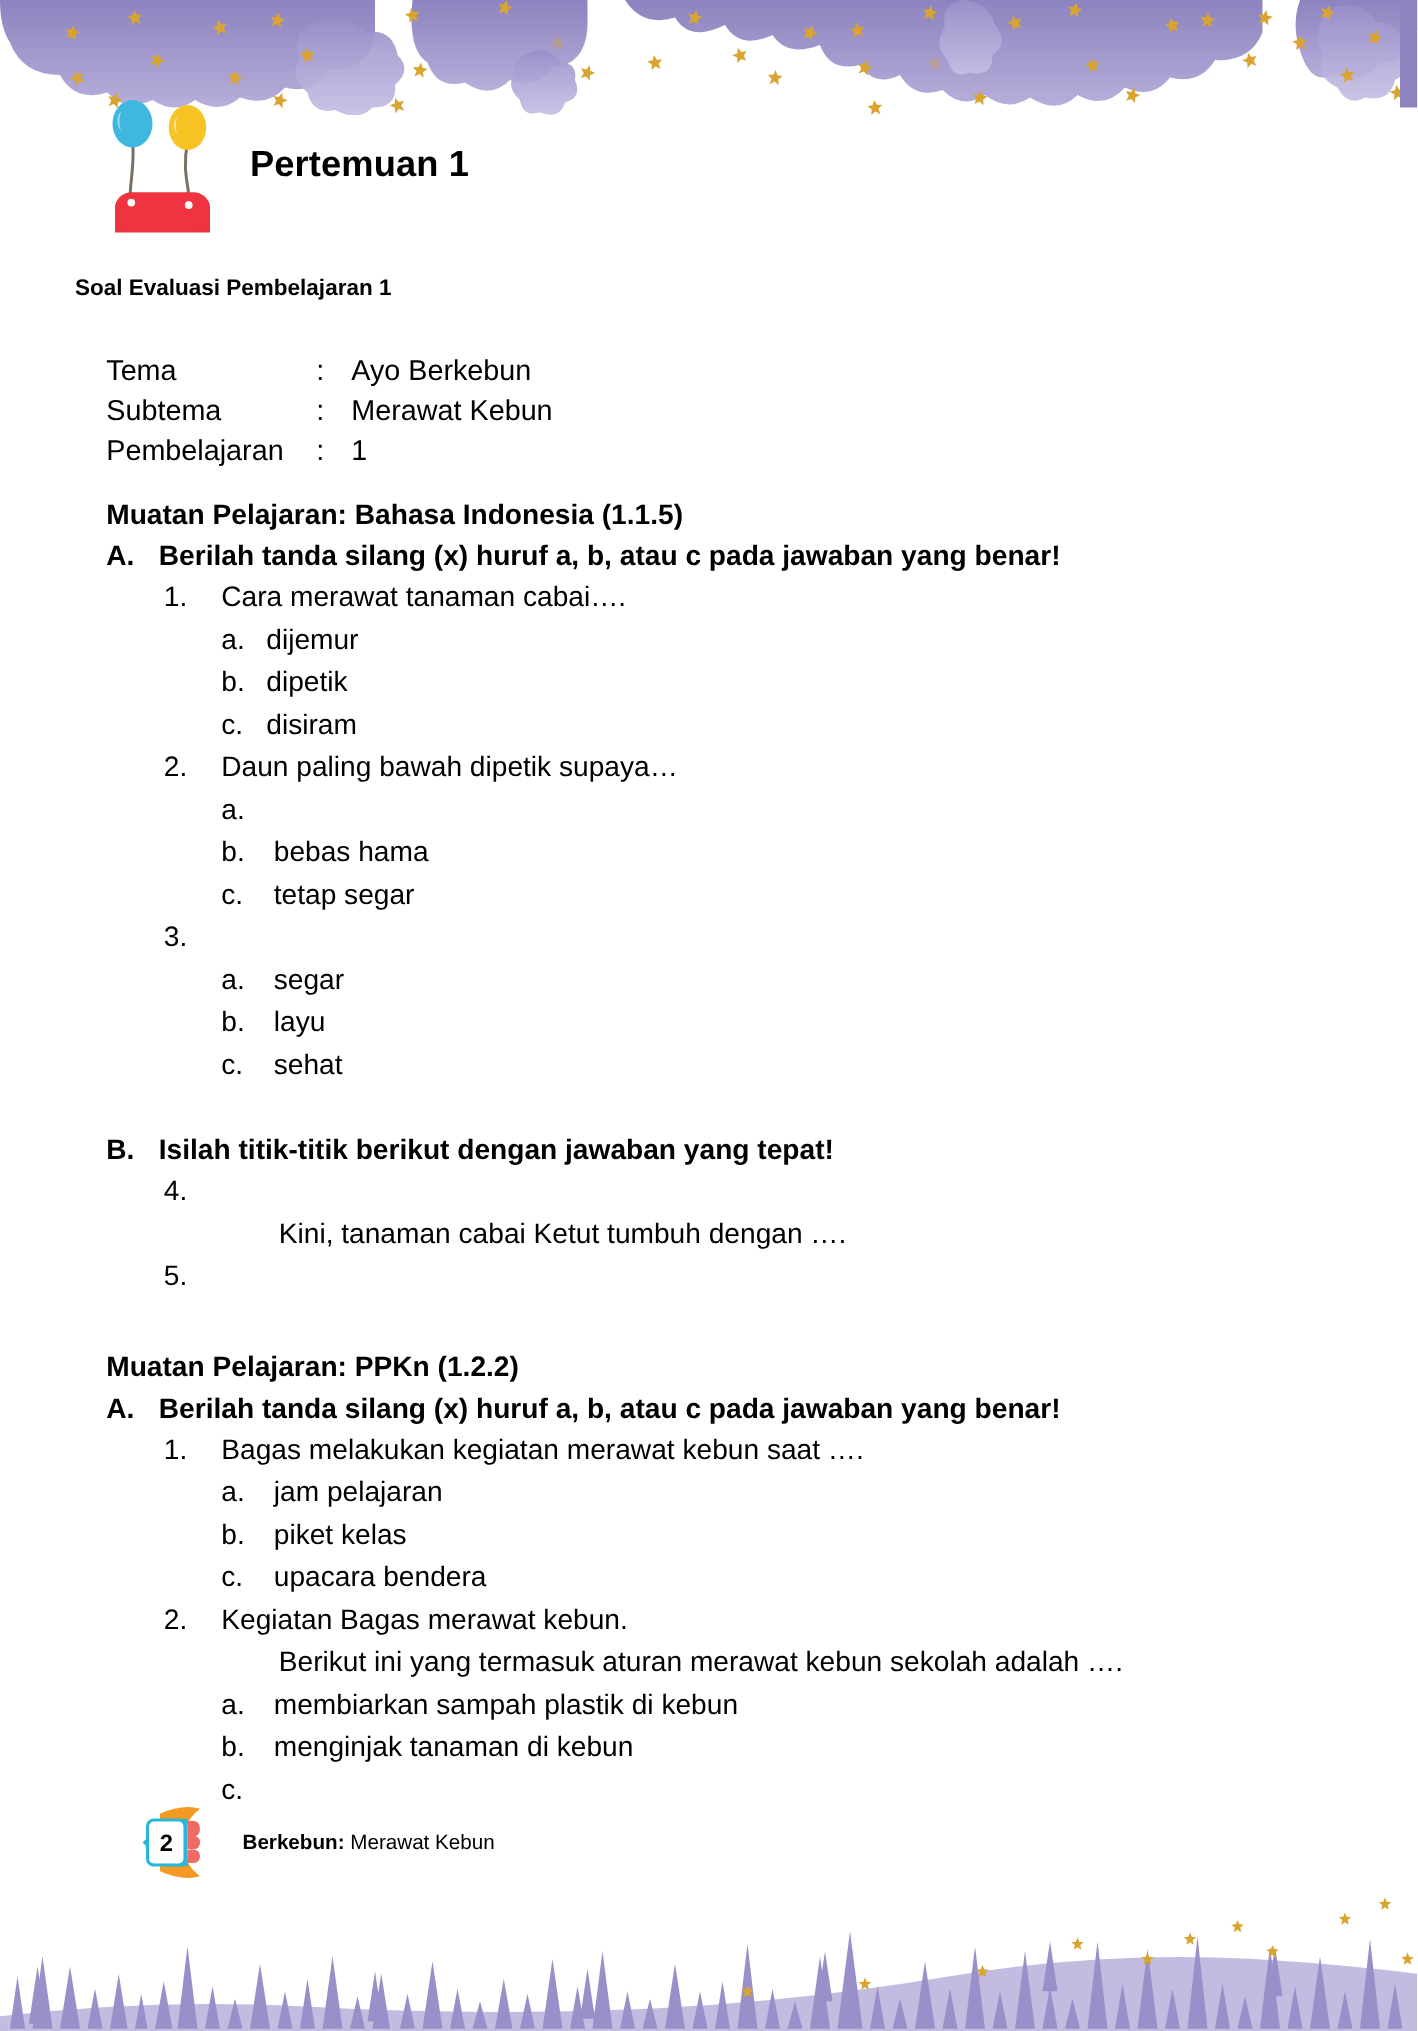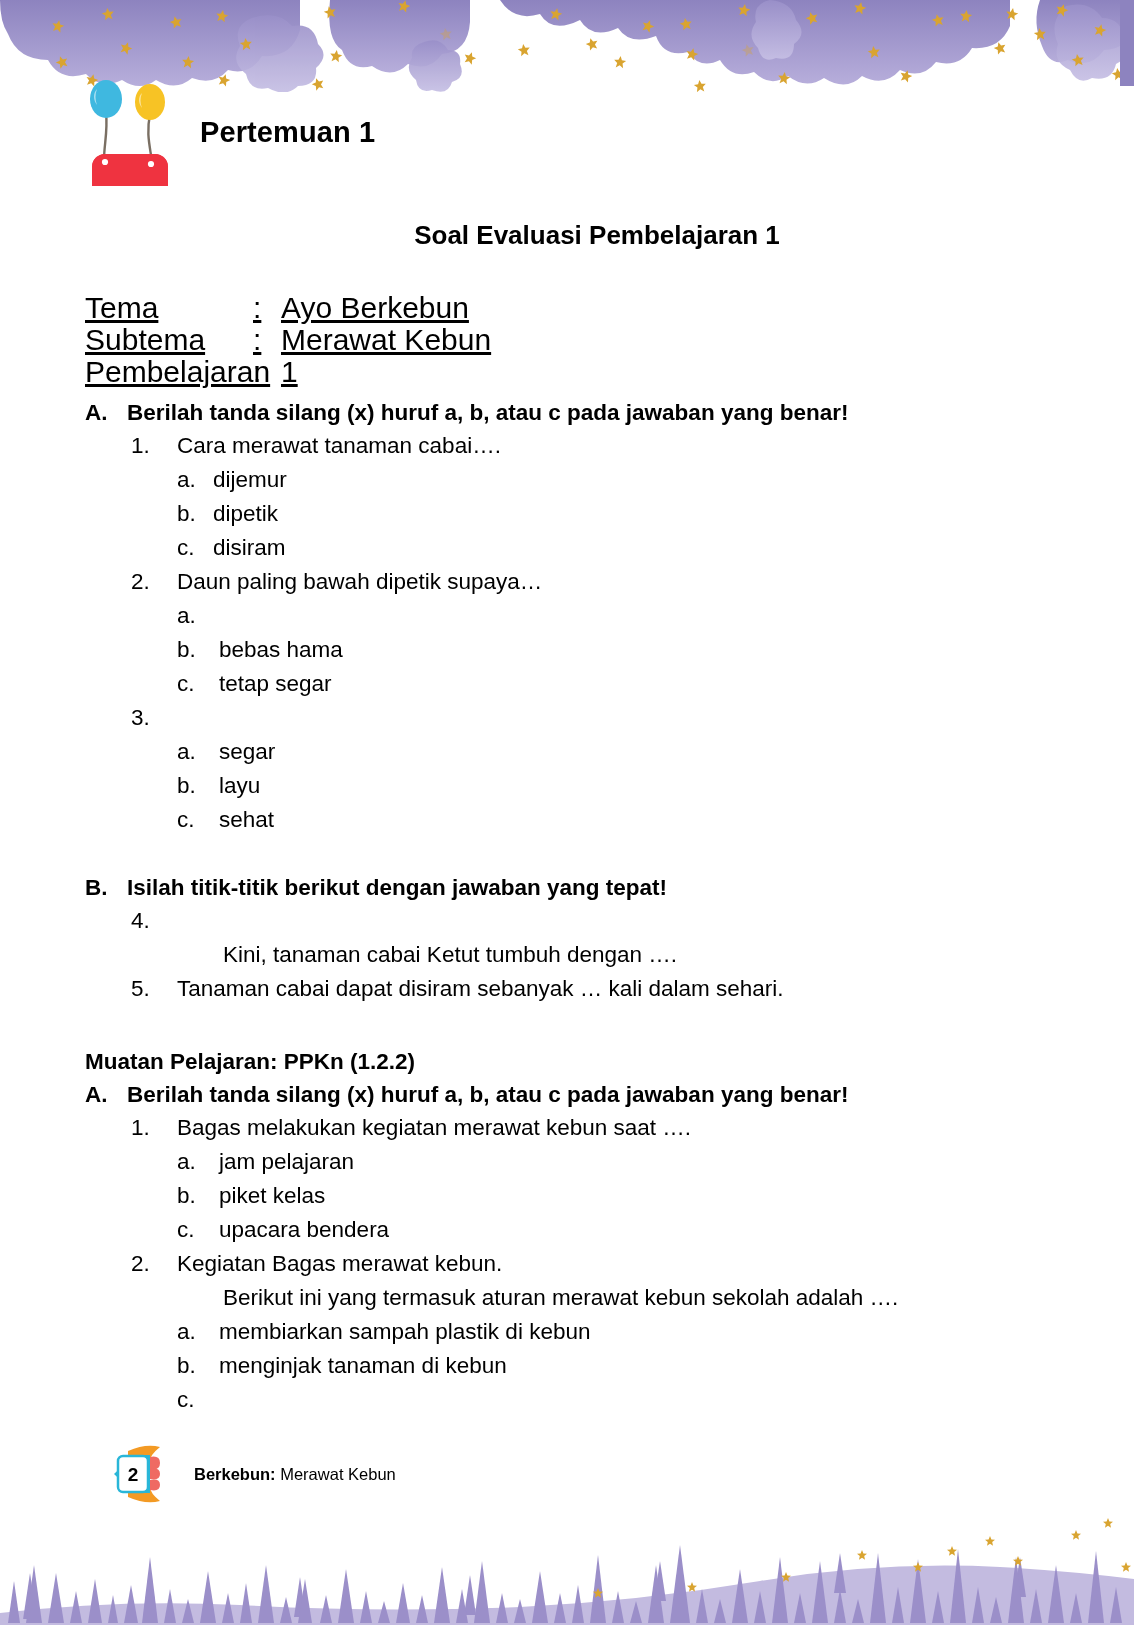--- a/index.html
+++ b/index.html
@@ -50,34 +50,32 @@
     font-size: 29px;
     font-weight: bold;
     letter-spacing: .1px;
     white-space: nowrap;
   }
 
   #eval-title {
     position: absolute;
     left: 0; top: 220px;
     width: 1134px;
-    text-align: center;
-    font-size: 26px;
+    font-size: 18px;
     font-weight: bold;
     padding-left: 60px;
     box-sizing: border-box;
   }
 
   
   #meta {
     position: absolute;
-    left: 85px; top: 292px;
-    font-size: 30px;
+    left: 85px; top: 280px;
+    font-size: 23px;
     line-height: 32px;
-    text-decoration: underline;
   }
   #meta .meta-row { display: flex; }
   #meta .meta-key   { width: 168px; }
   #meta .meta-colon { width: 28px; }
   #meta .meta-val   { }
 
   
   #content {
     position: absolute;
     left: 85px; top: 396px;
@@ -275,20 +273,21 @@
     </div>
     <div class="meta-row">
       <span class="meta-key">Pembelajaran</span>
       <span class="meta-colon">:</span>
       <span class="meta-val">1</span>
     </div>
   </div>
 
   <div id="content">
 
+    <div class="muatan">Muatan Pelajaran: Bahasa Indonesia (1.1.5)</div>
 
     <div class="part">
       <span class="part-letter">A.</span>
       <span class="part-text">Berilah tanda silang (x) huruf a, b, atau  c pada jawaban yang benar!</span>
     </div>
 
     <ul class="qlist">
       <li class="q">
         <span class="q-num">1.</span>
         <span class="q-body">Cara merawat tanaman cabai….</span>
@@ -346,21 +345,20 @@
       <span class="part-text">Isilah titik-titik berikut dengan jawaban yang tepat!</span>
     </div>
 
     <ul class="qlist">
       <li class="q">
         <span class="q-num">4.</span>
       </li>
       <li class="q-cont">Kini, tanaman cabai Ketut tumbuh dengan ….</li>
       <li class="q">
         <span class="q-num">5.</span>
-        <span class="q-body">Tanaman cabai dapat disiram sebanyak … kali dalam sehari.</span>
       </li>
     </ul>
 
     <div class="gap-lg"></div>
 
     <div class="muatan">Muatan Pelajaran: PPKn (1.2.2)</div>
 
     <div class="part">
       <span class="part-letter">A.</span>
       <span class="part-text">Berilah tanda silang (x) huruf a, b, atau  c pada jawaban yang benar!</span>

